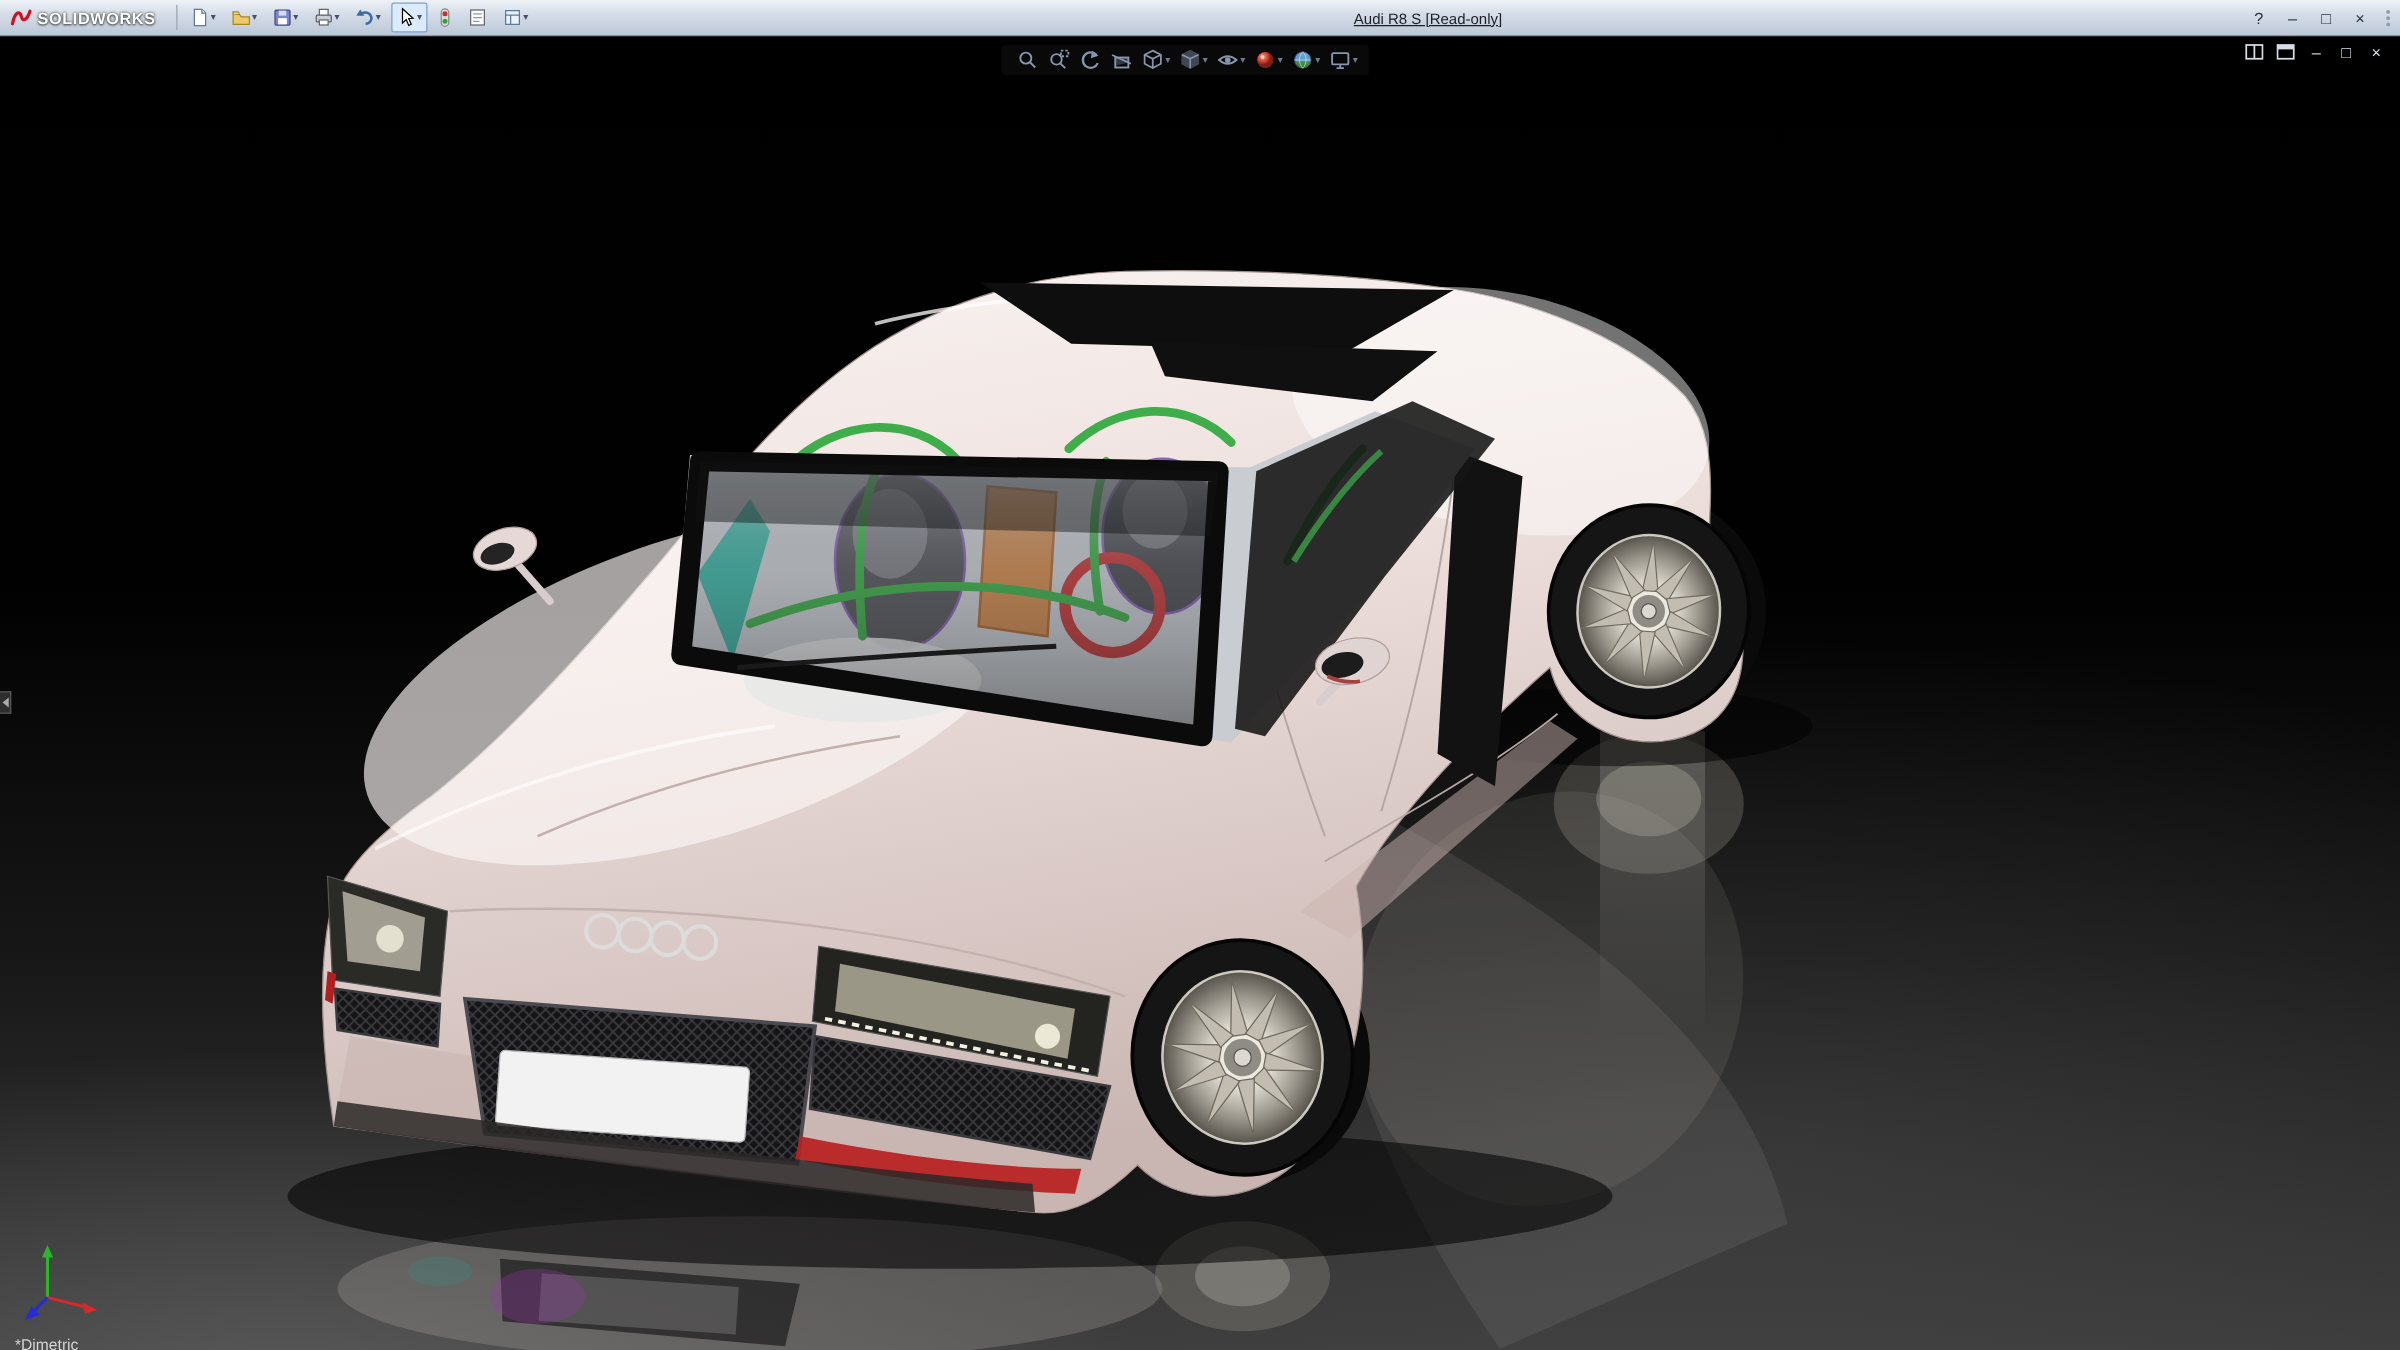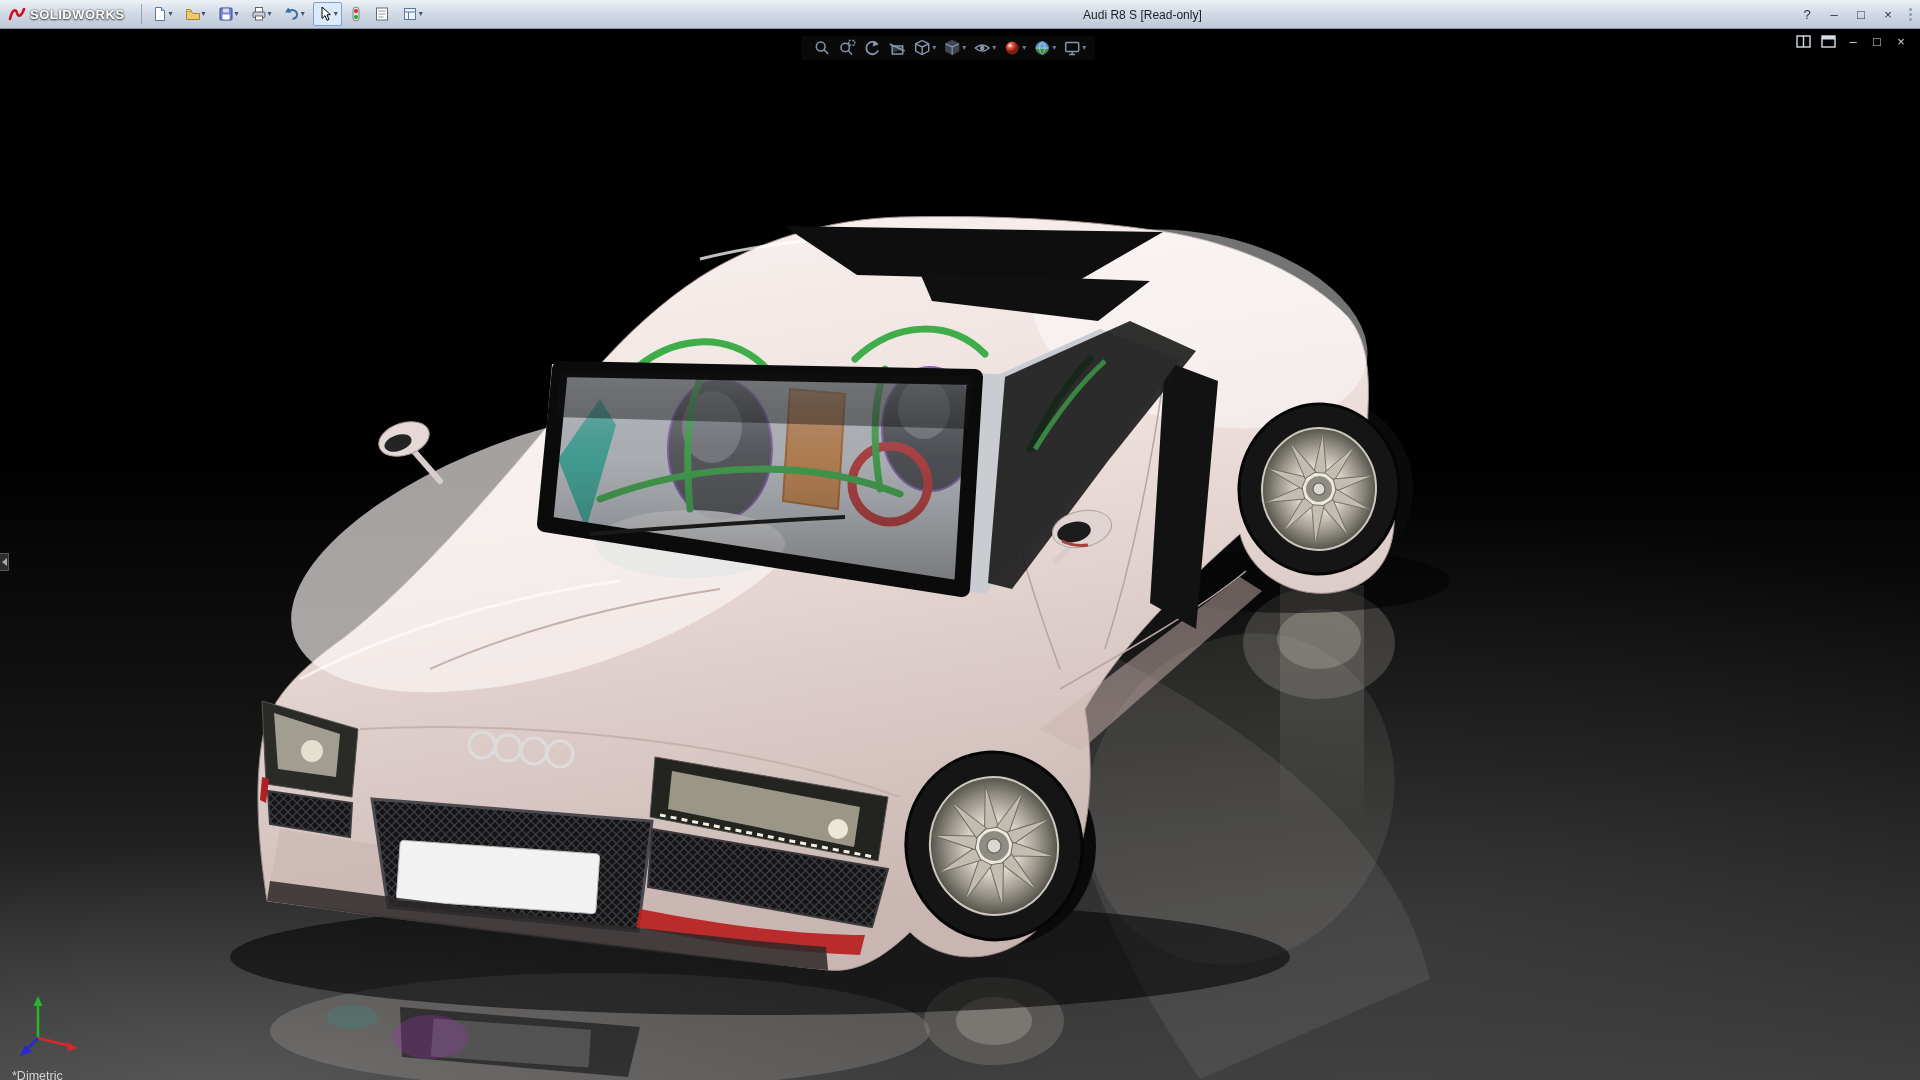--- a/index.html
+++ b/index.html
@@ -13,21 +13,21 @@
     border-bottom:1px solid #8b94a4; display:flex; align-items:center; z-index:10; }
   .logo { display:flex; align-items:center; gap:4px; padding:0 10px 0 8px; }
   .logo-text { font-size:13px; font-weight:bold; color:#fff; letter-spacing:.5px;
     text-shadow:0 1px 2px #444, 0 0 2px #333; }
   .tb-sep { width:1px; height:20px; background:#9aa4b4; margin:0 6px; }
   .tb-group { display:flex; align-items:center; gap:4px; }
   .tb-btn { height:24px; display:flex; align-items:center; gap:1px; padding:0 3px; border-radius:2px; border:1px solid transparent; }
   .tb-btn.pressed { background:#dcebfb; border:1px solid #7aa2cc; }
   .caret { color:#44506a; font-size:8px; line-height:8px; }
   .doc-title { position:absolute; left:59.5%; top:0; height:29px; display:flex; align-items:center;
-    transform:translateX(-50%); font-size:12px; color:#1c1f26; white-space:nowrap; }
+    transform:translateX(-50%); font-size:12px; color:#1c1f26; white-space:nowrap;text-decoration:underline; }
   .win-ctl { position:absolute; right:4px; top:0; height:29px; display:flex; align-items:center; gap:9px; padding-right:4px; }
   .win-btn { font-size:13px; color:#2a3242; width:18px; text-align:center; }
   .grip { display:flex; flex-direction:column; gap:2px; padding-left:3px; }
   .grip i { display:block; width:3px; height:3px; background:#8f9aac; border-radius:50%; }
 
   
   .viewport { position:absolute; top:29px; left:0; width:1920px; height:1051px; overflow:hidden;
     background:
       radial-gradient(1100px 420px at 12% 102%, rgba(110,110,110,.55), rgba(0,0,0,0) 62%),
       radial-gradient(1500px 640px at 72% 86%, rgba(80,80,80,.40), rgba(0,0,0,0) 66%),

